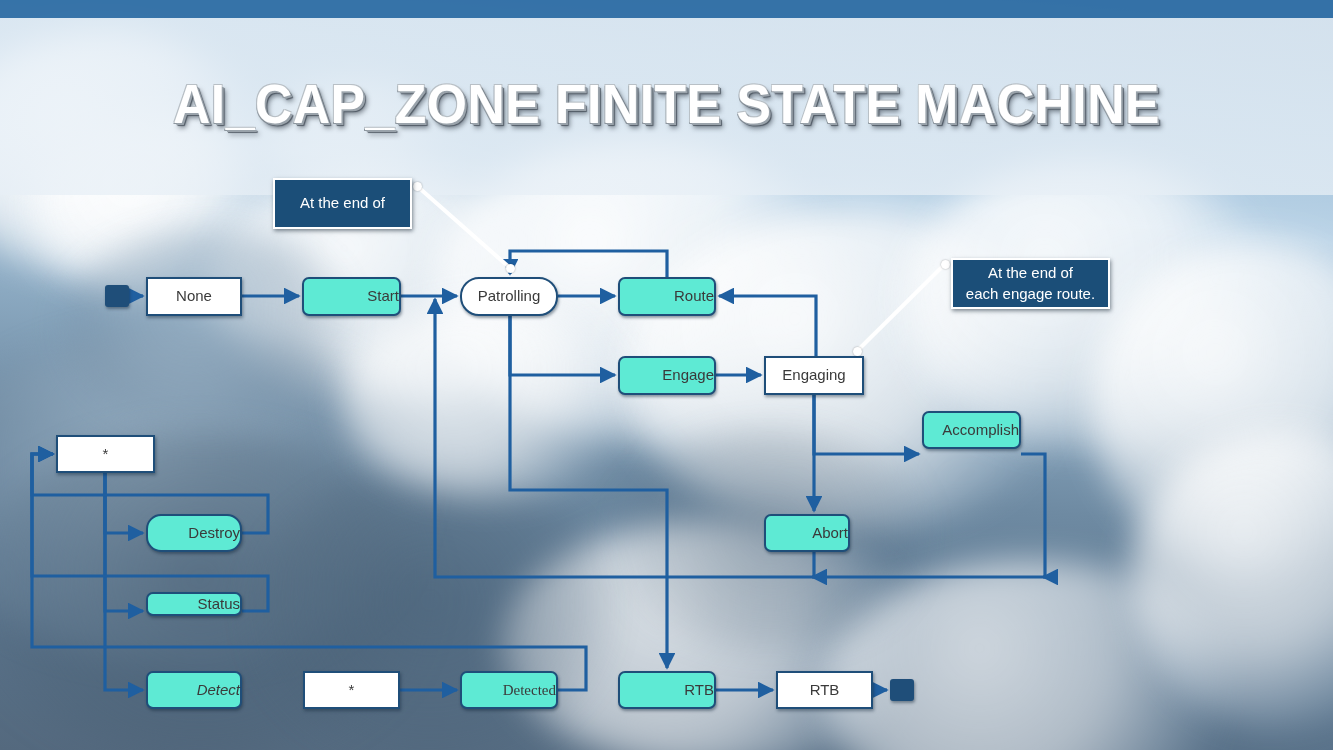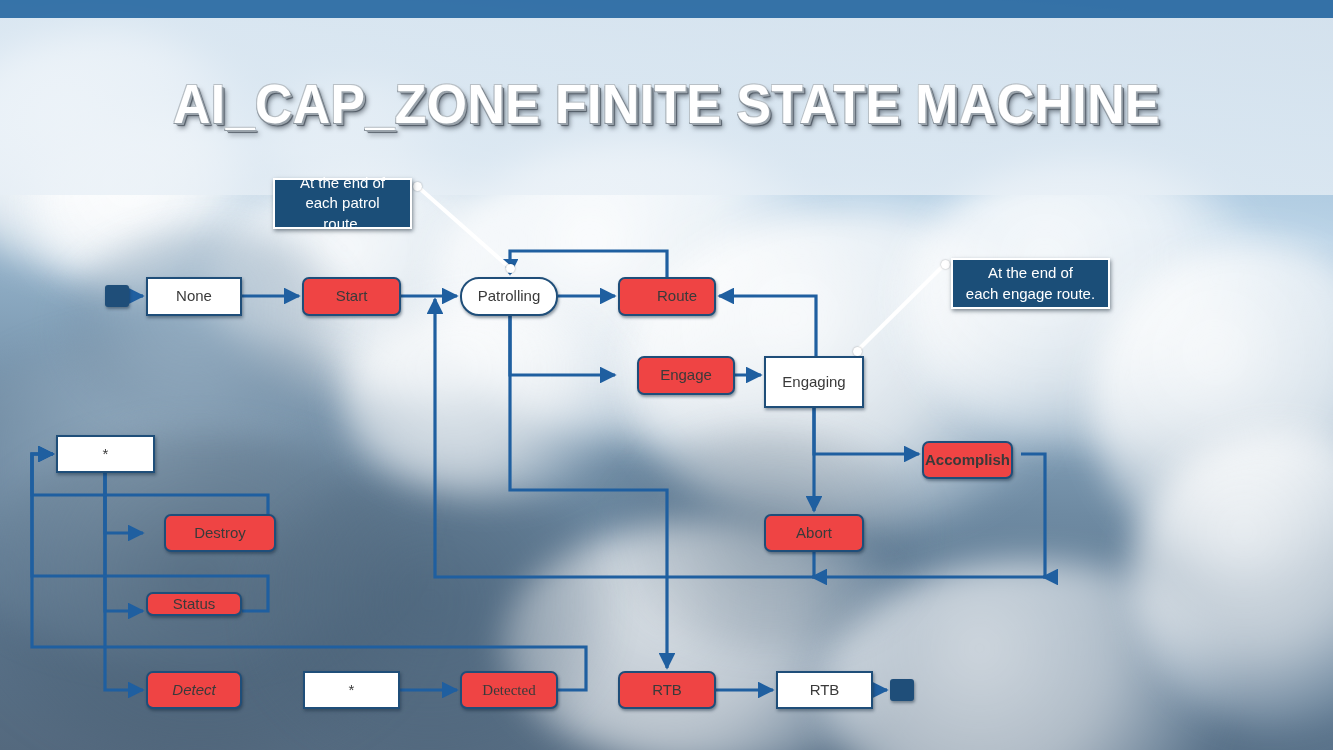--- a/index.html
+++ b/index.html
@@ -46,21 +46,21 @@
 
   .node{
     position:absolute;box-sizing:border-box;
     display:flex;align-items:center;justify-content:center;
     font-size:15px;color:#3a3a3a;
     border:2px solid #1f4e79;
     box-shadow:1px 2px 3px rgba(20,40,60,.45);
     text-align:center;line-height:1.1;
   }
   .node.state{background:#ffffff;border-radius:0;}
-  .node.action{background:#ef4444;border-radius:7px;}
+  .node.action{background:#5eead4;border-radius:7px;justify-content:flex-end;}
 
   .marker{
     position:absolute;width:24px;height:24px;background:#1f4e79;
     border-radius:3px;box-shadow:1px 2px 3px rgba(20,40,60,.45);
   }
 
   .callout{
     position:absolute;box-sizing:border-box;
     background:#1b4e78;border:2px solid #ffffff;
     color:#ffffff;font-size:15px;line-height:1.35;
@@ -166,36 +166,36 @@
     </div>
   <div class="node action" style="left:302px;top:277px;width:99px;height:39px;">
       <span>Start</span>
     </div>
   <div class="node state" style="left:460px;top:277px;width:98px;height:39px;border-radius:19px;">
       <span>Patrolling</span>
     </div>
   <div class="node action" style="left:618px;top:277px;width:98px;height:39px;padding-left:20px;">
       <span>Route</span>
     </div>
-  <div class="node action" style="left:618px;top:356px;width:98px;height:39px;margin-left:19px;">
+  <div class="node action" style="left:618px;top:356px;width:98px;height:39px;">
       <span>Engage</span>
     </div>
-  <div class="node state" style="left:764px;top:356px;width:100px;height:52px;">
+  <div class="node state" style="left:764px;top:356px;width:100px;height:39px;">
       <span>Engaging</span>
     </div>
-  <div class="node action" style="left:922px;top:441px;width:91px;height:38px;font-weight:bold;">
+  <div class="node action" style="left:922px;top:411px;width:99px;height:38px;">
       <span>Accomplish</span>
     </div>
-  <div class="node action" style="left:764px;top:514px;width:100px;height:38px;">
+  <div class="node action" style="left:764px;top:514px;width:86px;height:38px;">
       <span>Abort</span>
     </div>
   <div class="node state" style="left:56px;top:435px;width:99px;height:38px;">
       <span>*</span>
     </div>
-  <div class="node action" style="left:164px;top:514px;width:112px;height:38px;">
+  <div class="node action" style="left:146px;top:514px;width:96px;height:38px;border-radius:15px;">
       <span>Destroy</span>
     </div>
   <div class="node action" style="left:146px;top:592px;width:96px;height:24px;">
       <span>Status</span>
     </div>
   <div class="node action" style="left:146px;top:671px;width:96px;height:38px;font-style:italic;">
       <span>Detect</span>
     </div>
   <div class="node state" style="left:303px;top:671px;width:97px;height:38px;">
       <span>*</span>
@@ -215,21 +215,20 @@
     <line x1="945" y1="264" x2="857" y2="351" stroke="#ffffff" stroke-width="4"></line>
   </svg>
   <div class="dot" style="left:413px;top:182px;"></div>
   <div class="dot" style="left:506px;top:264px;"></div>
   <div class="dot" style="left:941px;top:260px;"></div>
   <div class="dot" style="left:853px;top:347px;"></div>
 
   <div class="callout" style="left:273px;top:178px;width:139px;height:51px;">
     <div>
       <div>At the end of</div>
-      <div>each patrol route.</div>
     </div>
   </div>
   <div class="callout" style="left:951px;top:258px;width:159px;height:51px;">
     <div>
       <div>At the end of</div>
       <div>each engage route.</div>
     </div>
   </div>
 
 </div>

